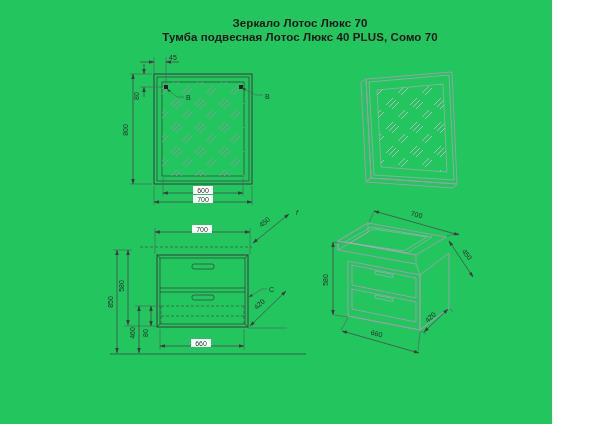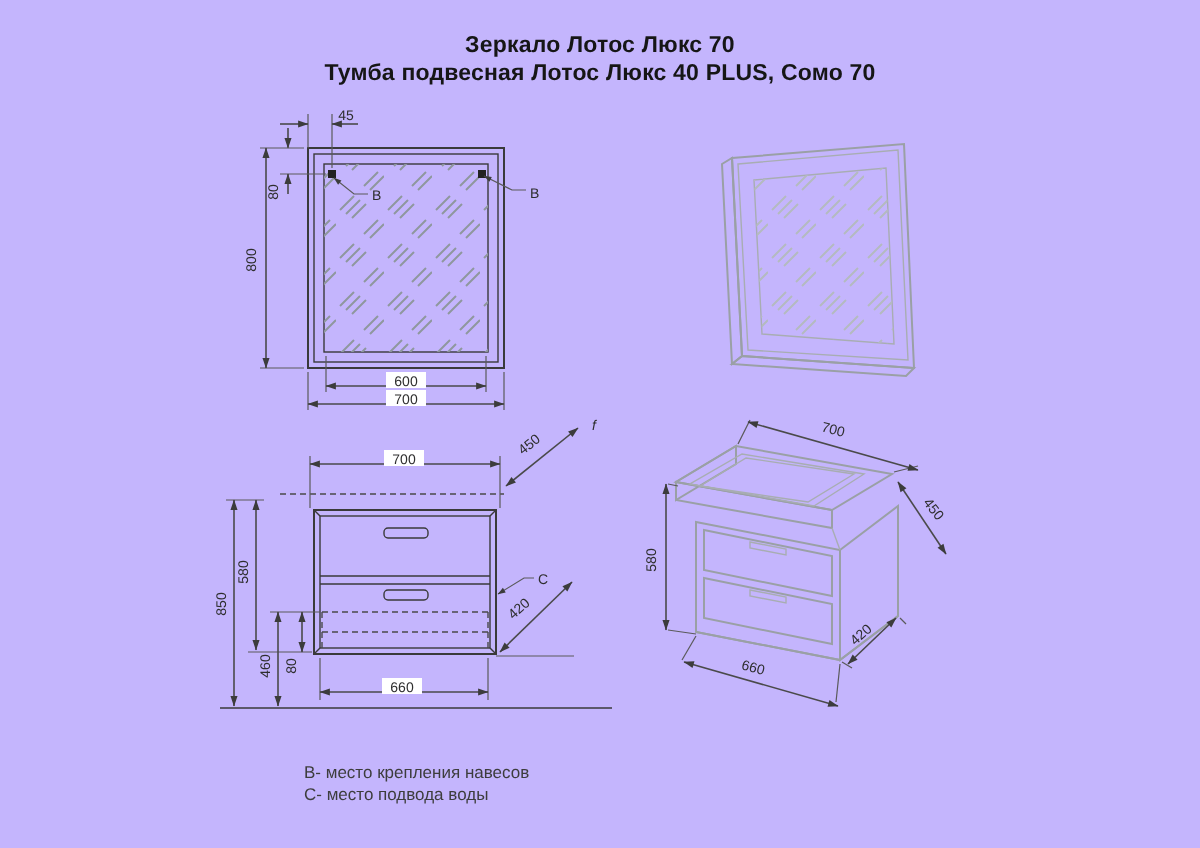--- a/index.html
+++ b/index.html
@@ -1,16 +1,16 @@
 <!DOCTYPE html>
 <html><head>
 <meta charset="utf-8">
 <style>
   html,body{margin:0;padding:0;background:#ffffff;}
-  #page{position:relative;width:600px;height:424px;background:#c4b5fd;overflow:hidden;
+  #page{position:relative;width:552px;height:424px;background:#22c55e;overflow:hidden;
         font-family:"Liberation Sans",sans-serif;}
   #title-block{position:absolute;top:16px;left:0;width:600px;text-align:center;
                font-size:11.5px;font-weight:bold;color:#161616;line-height:14px;letter-spacing:.1px;}
   #legend-block{position:absolute;left:152px;top:381px;font-size:8.5px;color:#3d3d3d;line-height:11px;}
   svg{position:absolute;left:0;top:0;}
   svg text{font-family:"Liberation Sans",sans-serif;font-size:7px;fill:#2e2e2e;}
   .obj{stroke:#3a3a3a;stroke-width:1;fill:none;}
   .objthin{stroke:#3a3a3a;stroke-width:.7;fill:none;}
   .dim{stroke:#4a4a4a;stroke-width:.8;fill:none;}
   .ext{stroke:#5a5a5a;stroke-width:.6;fill:none;}
@@ -192,18 +192,14 @@
     <line x1="342" y1="331" x2="419" y2="353" class="dim" marker-start="url(#ah)" marker-end="url(#ah)"></line>
     <text transform="rotate(15 376 336)" x="376" y="336" text-anchor="middle">660</text>
 
     <line x1="421" y1="331" x2="426" y2="334" class="ext"></line>
     <line x1="450" y1="309" x2="453" y2="312" class="ext"></line>
     <line x1="424" y1="332" x2="448" y2="309" class="dim" marker-start="url(#ah)" marker-end="url(#ah)"></line>
     <text transform="rotate(-42 432 319)" x="432" y="319" text-anchor="middle">420</text>
   </g>
 </svg>
 
-<div id="legend-block">
-  <div>В- место крепления навесов</div>
-  <div>С- место подвода воды</div>
+
 </div>
 
-</div>
-
 </body></html>

